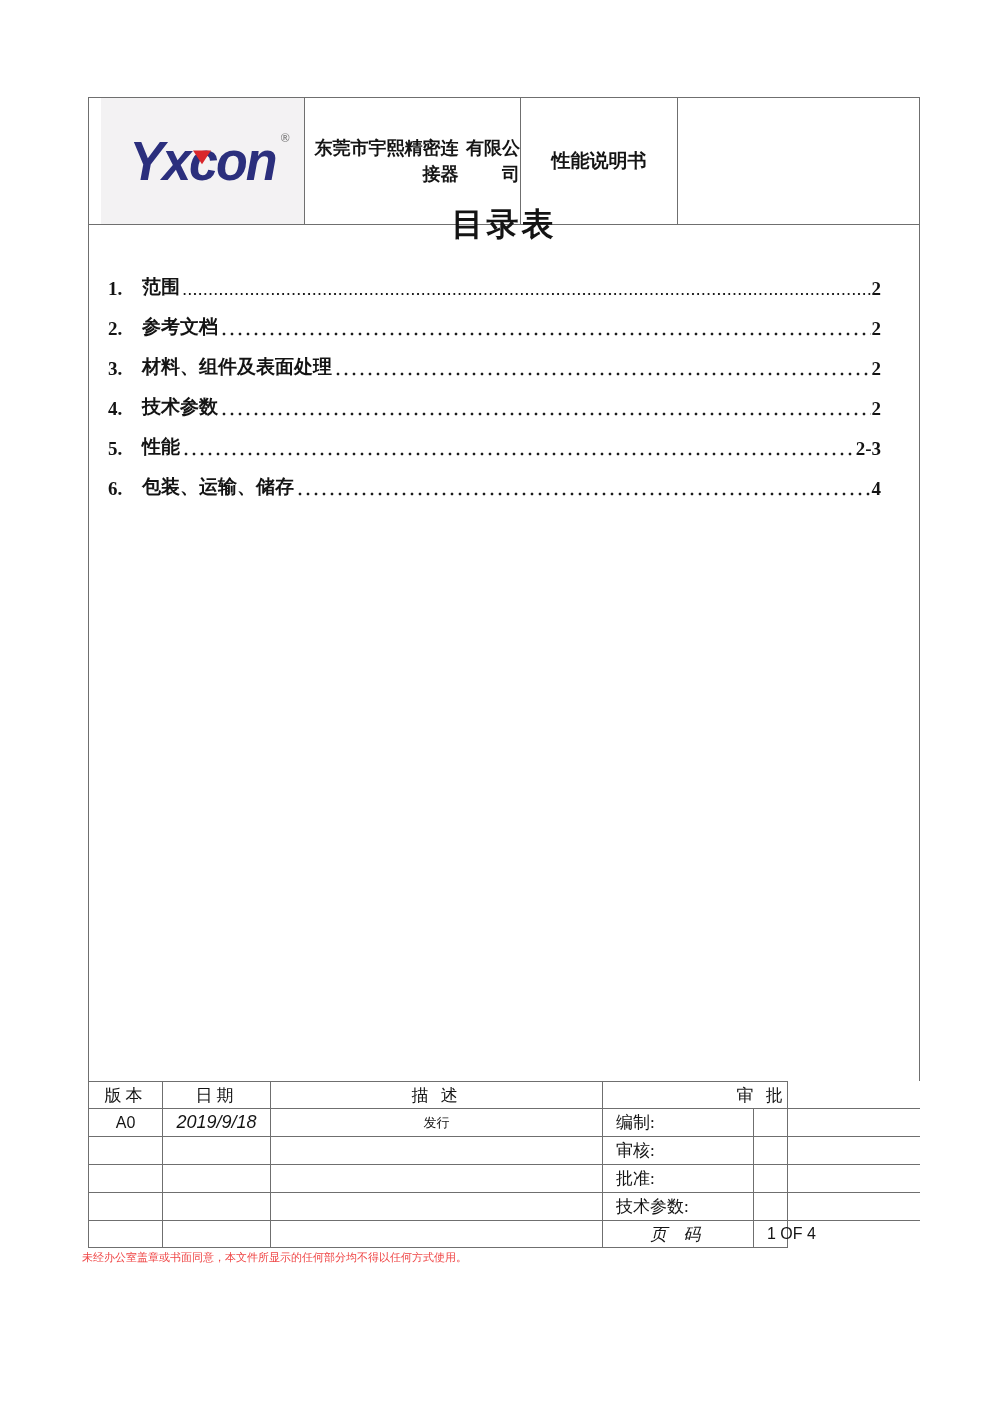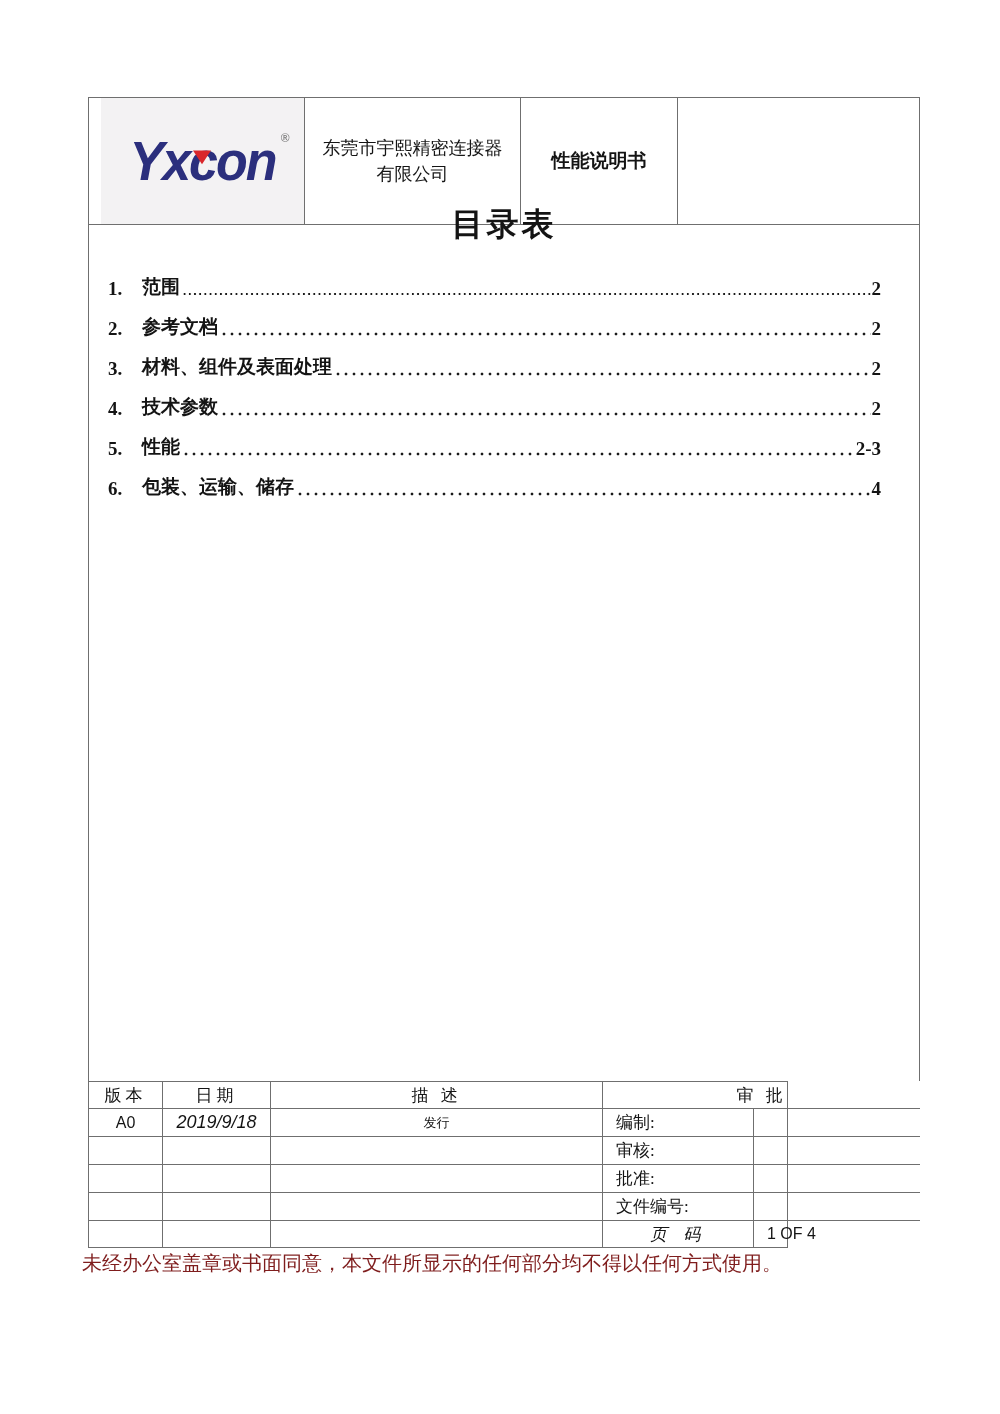--- a/index.html
+++ b/index.html
@@ -5,22 +5,22 @@
   * { margin:0; padding:0; box-sizing:border-box; }
   html,body { background:#ffffff; }
   body { font-family:"Liberation Serif", serif; color:#141414; }
   .sheet { position:relative; width:1000px; height:1414px; background:#ffffff; overflow:hidden; }
 
   
   .doc-header { position:absolute; left:88px; top:97px; width:832px; height:128px;
                 display:flex; border:1px solid #6f6f6f;padding-left:12px; }
   .hcell { border-right:1px solid #6f6f6f; display:flex; align-items:center; justify-content:center; }
   .logo-cell  { width:204px; background:#f3f2f3; position:relative; }
-  .company-cell { width:216px; flex-direction:column; text-align:right;
-                  font-size:18px; font-weight:normal; line-height:1.45; }
+  .company-cell { width:216px; flex-direction:row; text-align:right;
+                  font-size:18px; font-weight:bold; line-height:1.45; }
   .doctype-cell { width:157px; font-size:19px; font-weight:bold; }
   .ptype-cell { width:255px; border-right:none; display:block; }
   .ptype-top { height:35px; border-bottom:1px solid #6f6f6f; display:flex; align-items:center;
                padding-left:17px; font-size:17px; font-weight:bold; letter-spacing:9px; }
   .ptype-bottom { height:66px; display:flex; align-items:center; padding-left:13px;
                   font-size:19px; font-weight:bold; font-family:"Liberation Sans", sans-serif; }
 
   
   .logo { position:relative; font-family:"Liberation Sans", sans-serif;
           font-style:italic; font-weight:bold; font-size:52px; color:#2b2f7d;
@@ -57,21 +57,21 @@
   .rcell.last-row { border-bottom:none; }
   .rcell.hdr { font-weight:normal; letter-spacing:4px; }
   .rcell.span2 { grid-column:4 / 6; }
   .rcell.left { justify-content:flex-start; padding-left:13px; }
   .rcell.sans { font-family:"Liberation Sans", sans-serif; font-size:16px; }
   .rcell.date { font-family:"Liberation Sans", sans-serif; font-size:18px;font-style:italic; }
   .rcell.small { font-size:13px; }
   .pagecode-label { letter-spacing:6px;font-style:italic; }
 
   
-  .footer-note { position:absolute; left:82px; top:1250px; font-size:20px; color:#7f1d1d; }
+  .footer-note { position:absolute; left:82px; top:1250px; font-size:11px; color:#ef4444; }
 </style>
 </head>
 <body>
 
 <div class="sheet">
 
   <div class="doc-header">
     <div class="hcell logo-cell">
       <div class="logo">
         <span>Yxcon</span><span class="reg">®</span>
@@ -148,21 +148,21 @@
 
     <div class="rcell"></div>
     <div class="rcell"></div>
     <div class="rcell"></div>
     <div class="rcell left">批准:</div>
     <div class="rcell last-col"></div>
 
     <div class="rcell"></div>
     <div class="rcell"></div>
     <div class="rcell"></div>
-    <div class="rcell left">文件编号:</div>
+    <div class="rcell left">技术参数:</div>
     <div class="rcell last-col"></div>
 
     <div class="rcell last-row"></div>
     <div class="rcell last-row"></div>
     <div class="rcell last-row"></div>
     <div class="rcell last-row pagecode-label">页 码</div>
     <div class="rcell last-row last-col left sans">1 OF 4</div>
   </div>
 
   <div class="footer-note">未经办公室盖章或书面同意，本文件所显示的任何部分均不得以任何方式使用。</div>

